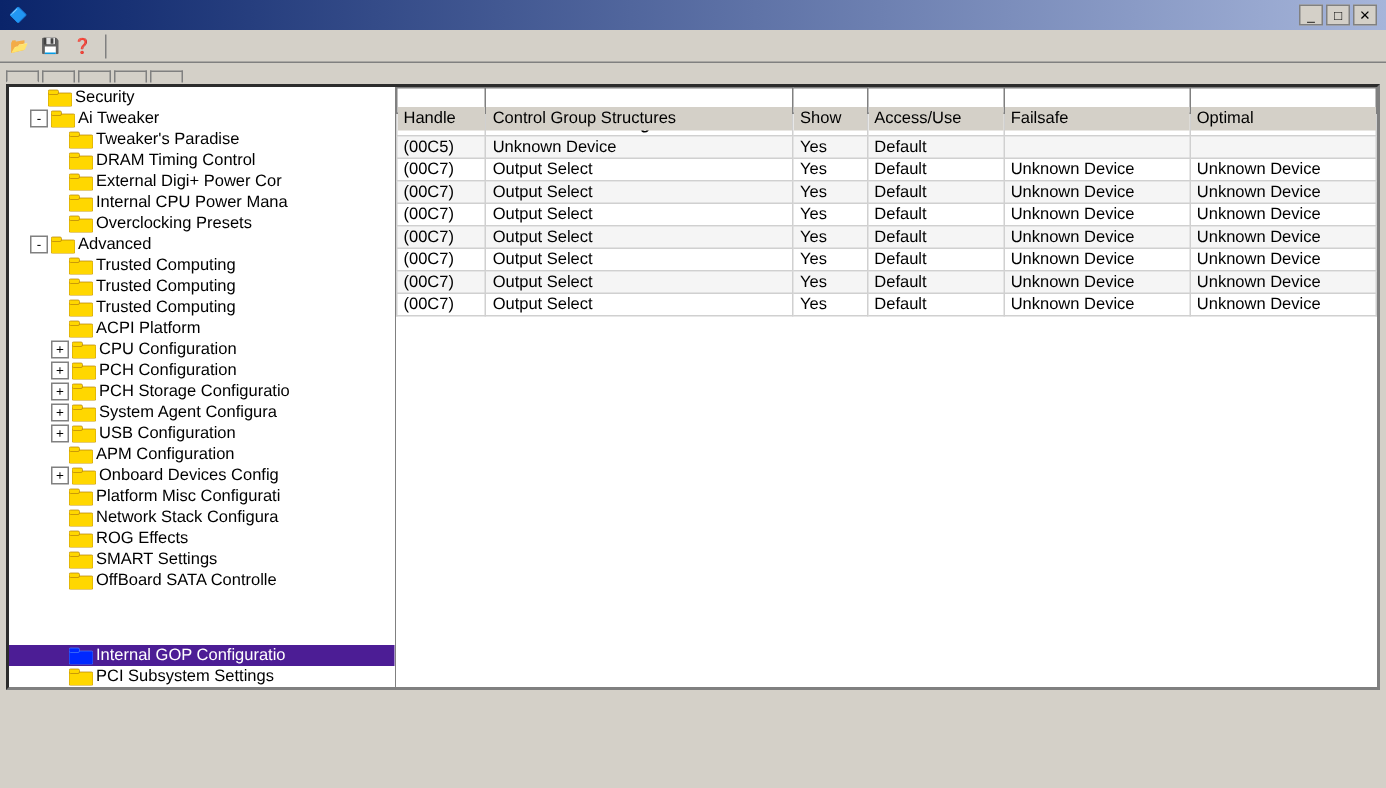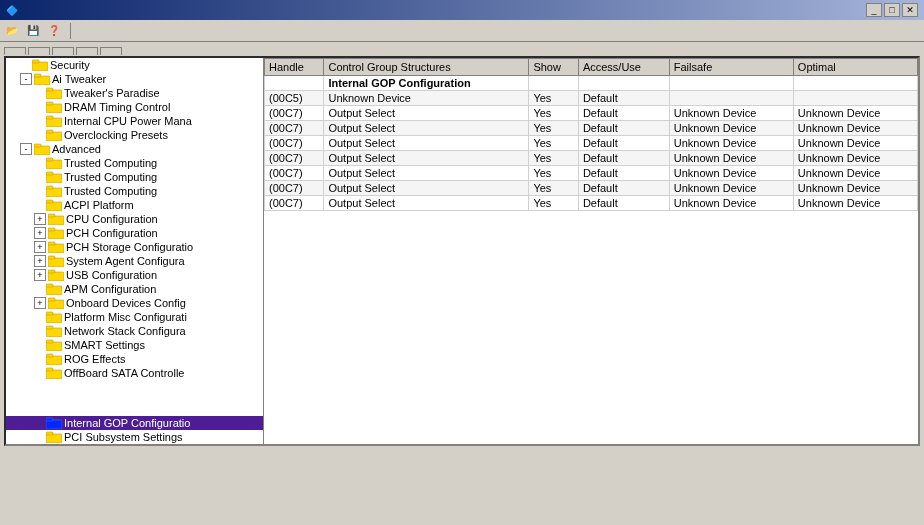--- a/index.html
+++ b/index.html
@@ -168,21 +168,21 @@
       font-size: 11px;
     }
     .data-table th {
       background: #d4d0c8;
       border: 1px solid #808080;
       padding: 2px 4px;
       text-align: left;
       font-weight: normal;
       white-space: nowrap;
       position: sticky;
-      top: 0;
+      top: 12px;
     }
     .data-table td {
       border: 1px solid #d0d0d0;
       padding: 1px 4px;
       white-space: nowrap;
     }
     .data-table tr:nth-child(even) td { background: #f5f5f5; }
 
     
     .right-panel::-webkit-scrollbar { width: 16px; }
@@ -271,20 +271,31 @@
       </div>
       <div class="tree-item">
         <span style="display:inline-block;width:28px;flex-shrink:0;"></span>
         <span class="spacer"></span>
         <span class="folder-icon">
     <svg viewBox="0 0 16 12" xmlns="http://www.w3.org/2000/svg">
       <rect x="0" y="3" width="16" height="9" rx="1" fill="#ffd700" stroke="#b8860b" stroke-width="0.5"></rect>
       <rect x="0" y="1" width="7" height="3" rx="1" fill="#ffd700" stroke="#b8860b" stroke-width="0.5"></rect>
     </svg>
   </span>
+        <span style="font-size:11px;">External Digi+ Power Cor</span>
+      </div>
+      <div class="tree-item">
+        <span style="display:inline-block;width:28px;flex-shrink:0;"></span>
+        <span class="spacer"></span>
+        <span class="folder-icon">
+    <svg viewBox="0 0 16 12" xmlns="http://www.w3.org/2000/svg">
+      <rect x="0" y="3" width="16" height="9" rx="1" fill="#ffd700" stroke="#b8860b" stroke-width="0.5"></rect>
+      <rect x="0" y="1" width="7" height="3" rx="1" fill="#ffd700" stroke="#b8860b" stroke-width="0.5"></rect>
+    </svg>
+  </span>
         <span style="font-size:11px;">Internal CPU Power Mana</span>
       </div>
       <div class="tree-item">
         <span style="display:inline-block;width:28px;flex-shrink:0;"></span>
         <span class="spacer"></span>
         <span class="folder-icon">
     <svg viewBox="0 0 16 12" xmlns="http://www.w3.org/2000/svg">
       <rect x="0" y="3" width="16" height="9" rx="1" fill="#ffd700" stroke="#b8860b" stroke-width="0.5"></rect>
       <rect x="0" y="1" width="7" height="3" rx="1" fill="#ffd700" stroke="#b8860b" stroke-width="0.5"></rect>
     </svg>
@@ -447,32 +458,32 @@
       </div>
       <div class="tree-item">
         <span style="display:inline-block;width:28px;flex-shrink:0;"></span>
         <span class="spacer"></span>
         <span class="folder-icon">
     <svg viewBox="0 0 16 12" xmlns="http://www.w3.org/2000/svg">
       <rect x="0" y="3" width="16" height="9" rx="1" fill="#ffd700" stroke="#b8860b" stroke-width="0.5"></rect>
       <rect x="0" y="1" width="7" height="3" rx="1" fill="#ffd700" stroke="#b8860b" stroke-width="0.5"></rect>
     </svg>
   </span>
+        <span style="font-size:11px;">ROG Effects</span>
+      </div>
+      <div class="tree-item">
+        <span style="display:inline-block;width:28px;flex-shrink:0;"></span>
+        <span class="spacer"></span>
+        <span class="folder-icon">
+    <svg viewBox="0 0 16 12" xmlns="http://www.w3.org/2000/svg">
+      <rect x="0" y="3" width="16" height="9" rx="1" fill="#ffd700" stroke="#b8860b" stroke-width="0.5"></rect>
+      <rect x="0" y="1" width="7" height="3" rx="1" fill="#ffd700" stroke="#b8860b" stroke-width="0.5"></rect>
+    </svg>
+  </span>
         <span style="font-size:11px;">SMART Settings</span>
-      </div>
-      <div class="tree-item">
-        <span style="display:inline-block;width:28px;flex-shrink:0;"></span>
-        <span class="spacer"></span>
-        <span class="folder-icon">
-    <svg viewBox="0 0 16 12" xmlns="http://www.w3.org/2000/svg">
-      <rect x="0" y="3" width="16" height="9" rx="1" fill="#ffd700" stroke="#b8860b" stroke-width="0.5"></rect>
-      <rect x="0" y="1" width="7" height="3" rx="1" fill="#ffd700" stroke="#b8860b" stroke-width="0.5"></rect>
-    </svg>
-  </span>
-        <span style="font-size:11px;">ROG Effects</span>
       </div>
       <div class="tree-item">
         <span style="display:inline-block;width:28px;flex-shrink:0;"></span>
         <span class="spacer"></span>
         <span class="folder-icon">
     <svg viewBox="0 0 16 12" xmlns="http://www.w3.org/2000/svg">
       <rect x="0" y="3" width="16" height="9" rx="1" fill="#ffd700" stroke="#b8860b" stroke-width="0.5"></rect>
       <rect x="0" y="1" width="7" height="3" rx="1" fill="#ffd700" stroke="#b8860b" stroke-width="0.5"></rect>
     </svg>
   </span>

